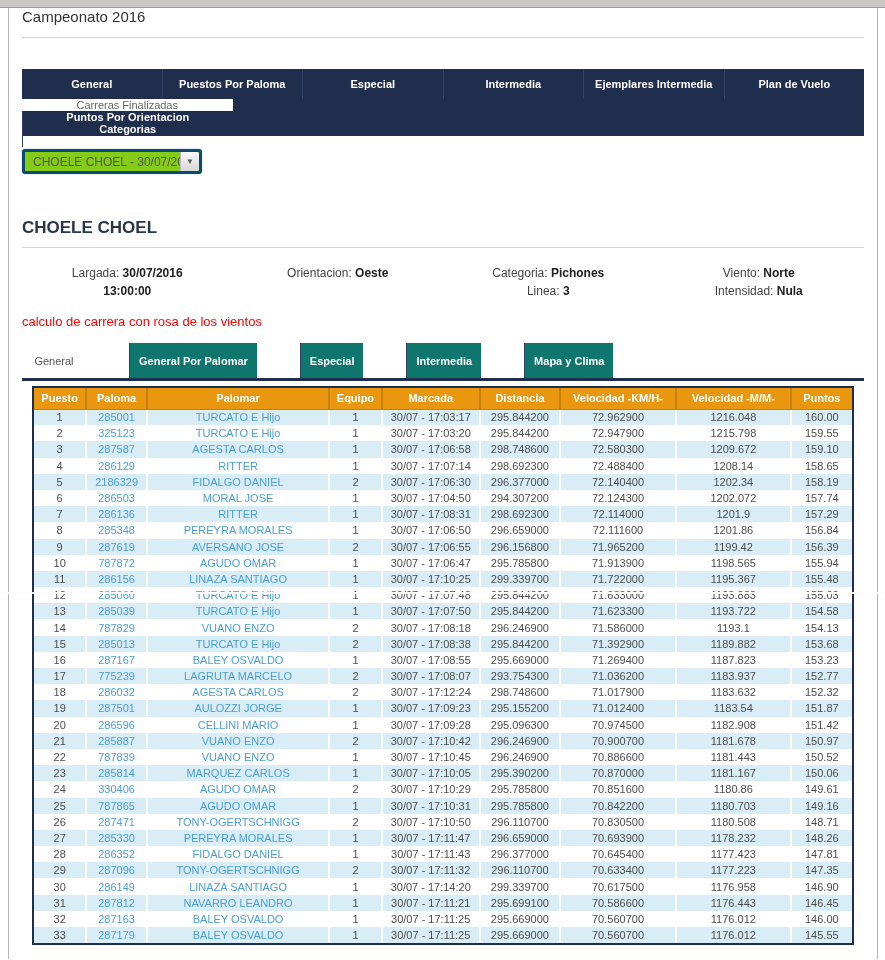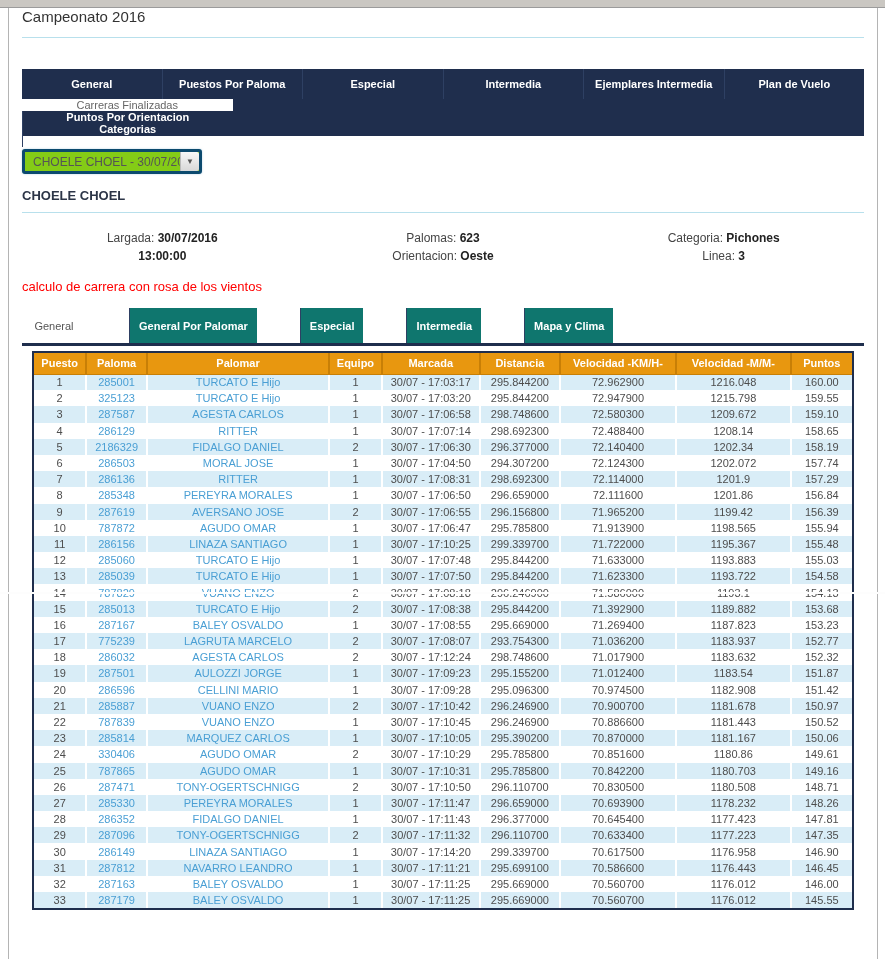--- a/index.html
+++ b/index.html
@@ -11,21 +11,21 @@
   .tabs-primary { display:flex; background:#1f2e4d; height:30px; margin-top:31px; }
   .tabs-primary .tab { flex:1; display:flex; align-items:center; justify-content:center; color:#fff; font-size:11px; font-weight:bold; border-left:1px solid #2e4063; cursor:pointer; }
   .tabs-primary .tab:first-child { border-left:none; }
   .tabs-secondary { display:flex; background:#1f2e4d; height:37px;flex-direction:column; }
   .tabs-secondary .tab { width:25%; display:flex; align-items:center; justify-content:center; color:#fff; font-size:11px; font-weight:bold; border-left:1px solid #2e4063; cursor:pointer; }
   .tabs-secondary .tab:first-child { border-left:none; }
   .tabs-secondary .tab.active { background:#fff; color:#666; font-weight:normal; }
   .race-select { margin-top:13px; width:180px; height:25px; border:3px solid #0c4a6e; border-radius:3px; display:flex; align-items:stretch; background:#84cc16; box-shadow:0 0 2px rgba(120,170,205,.6); cursor:pointer; }
   .race-select .sel-text { flex:1; display:flex; align-items:center; padding:0 8px; font-size:12px; color:#555; white-space:nowrap; overflow:hidden; }
   .race-select .sel-arrow { width:19px; background:linear-gradient(#f8f8f8,#d8d8d8); border-left:1px solid #bbb; border-radius:0 2px 2px 0; display:flex; align-items:center; justify-content:center; color:#555; font-size:8px; }
-  .race-title { margin-top:14px; font-size:13px; font-weight:bold; color:#2c3547; }
+  .race-title { margin-top:44px; font-size:17px; font-weight:bold; color:#2c3547; }
   .rule2 { border:none; border-top:1px solid #b8e0ec; margin-top:9px; }
   .info-row { display:flex; margin-top:16px; font-size:12px; color:#444; text-align:center; }
   .info-col { flex:1; line-height:18px; }
   .info-col b { color:#222; }
   .race-note { margin-top:14px; font-size:13px; font-weight:normal; color:#ff0000; }
   .subtabs { display:flex; margin-top:14px; height:38px; border-bottom:3px solid #1f2e4d; }
   .subtab { display:flex; align-items:center; justify-content:center; font-size:11px; cursor:pointer; }
   .subtab.active { background:#fff; color:#555; width:64px; }
   .subtab.navy { background:#0f766e; color:#fff; font-weight:bold; padding:0 9px; border-left:1px solid #2e4063;margin-left:43px; }
   .table-wrap { margin:5px 10px 0; border:2px solid #1f2e4d; }
@@ -73,26 +73,29 @@
 
   <div class="race-title">CHOELE CHOEL</div>
   <hr class="rule2">
 
   <div class="info-row">
       <div class="info-col">
         <div class="info-line">Largada: <b>30/07/2016</b></div>
         <div class="info-line"><b>13:00:00</b></div>
       </div>
       <div class="info-col">
-        <div class="info-line">Palomas: <b>623</b></div>
         <div class="info-line">Orientacion: <b>Oeste</b></div>
       </div>
       <div class="info-col">
         <div class="info-line">Categoria: <b>Pichones</b></div>
         <div class="info-line">Linea: <b>3</b></div>
+      </div>
+      <div class="info-col">
+        <div class="info-line">Viento: <b>Norte</b></div>
+        <div class="info-line">Intensidad: <b>Nula</b></div>
       </div>
     </div>
 
   <div class="race-note">calculo de carrera con rosa de los vientos</div>
 
   <div class="subtabs">
       <div class="subtab active">General</div>
       <div class="subtab navy">General Por Palomar</div>
       <div class="subtab navy">Especial</div>
       <div class="subtab navy">Intermedia</div>

